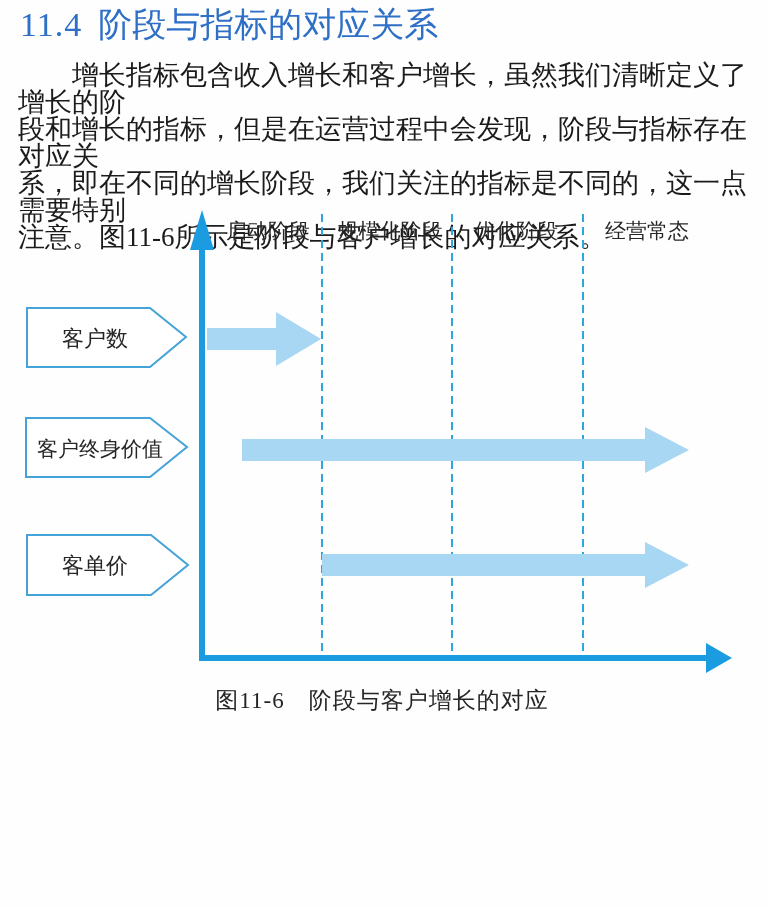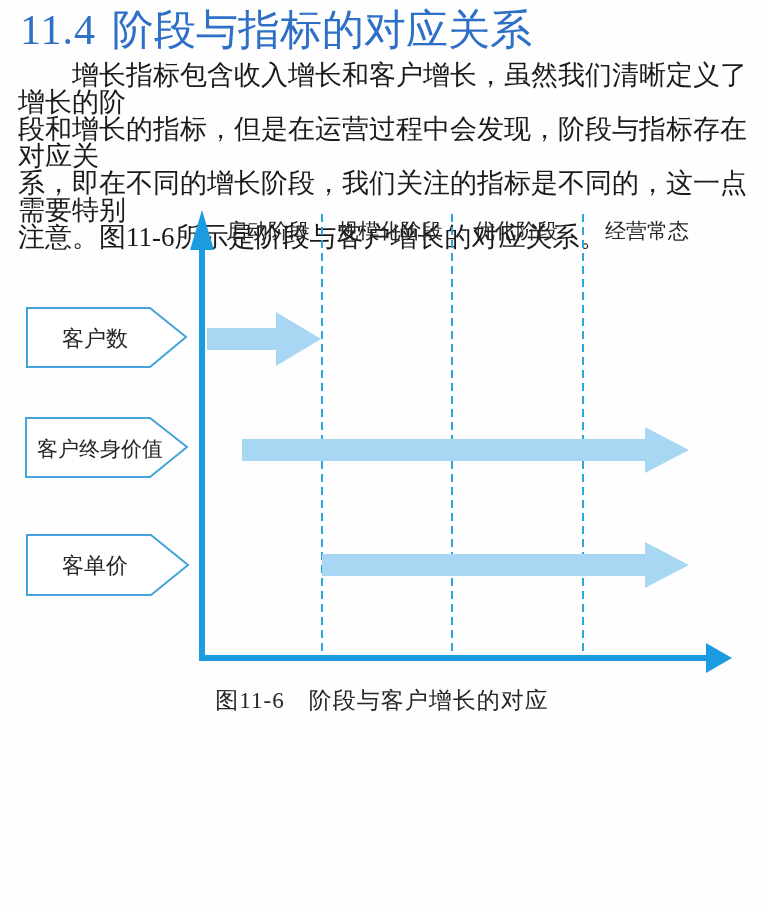--- a/index.html
+++ b/index.html
@@ -9,21 +9,21 @@
     height: 907px;
     background: #fefefe;
     overflow: hidden;
     font-family: "Liberation Serif", "DejaVu Serif", serif;
   }
   .heading {
     position: absolute;
     left: 20px;
     top: 2px;
     margin: 0;
-    font-size: 42px;
+    font-size: 34px;
     font-weight: normal;
     color: #2E6FC7;
     white-space: nowrap;
     font-family: "Liberation Serif", "DejaVu Serif", serif;
   }
   .heading .num { margin-right: 16px; letter-spacing: 1px; }
   .para {
     position: absolute;
     left: 18px;
     width: 742px;

